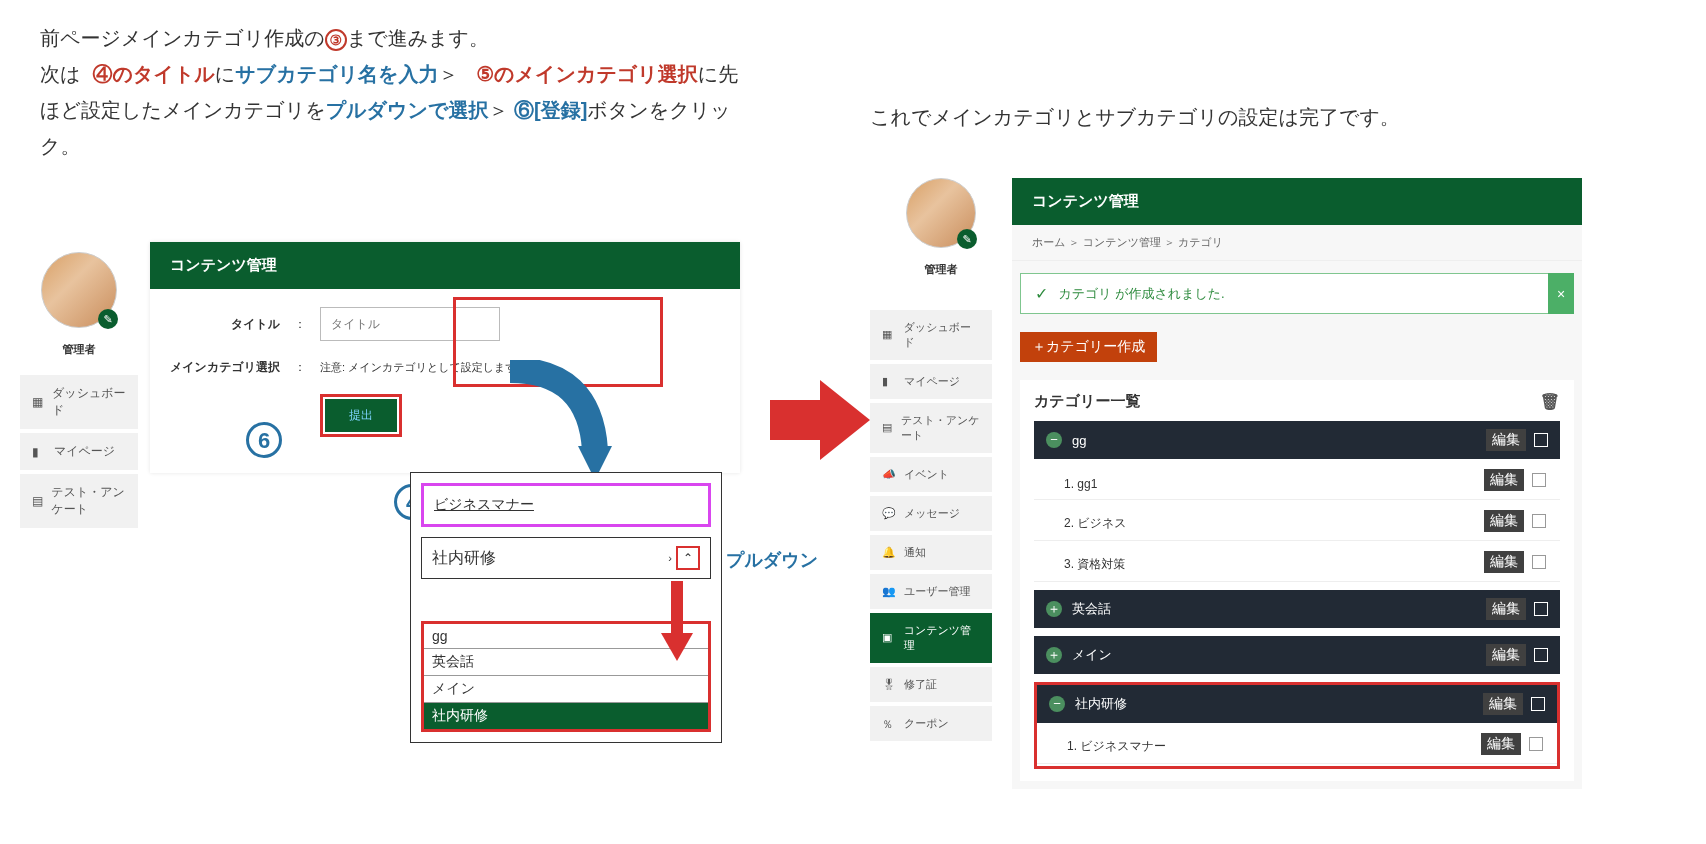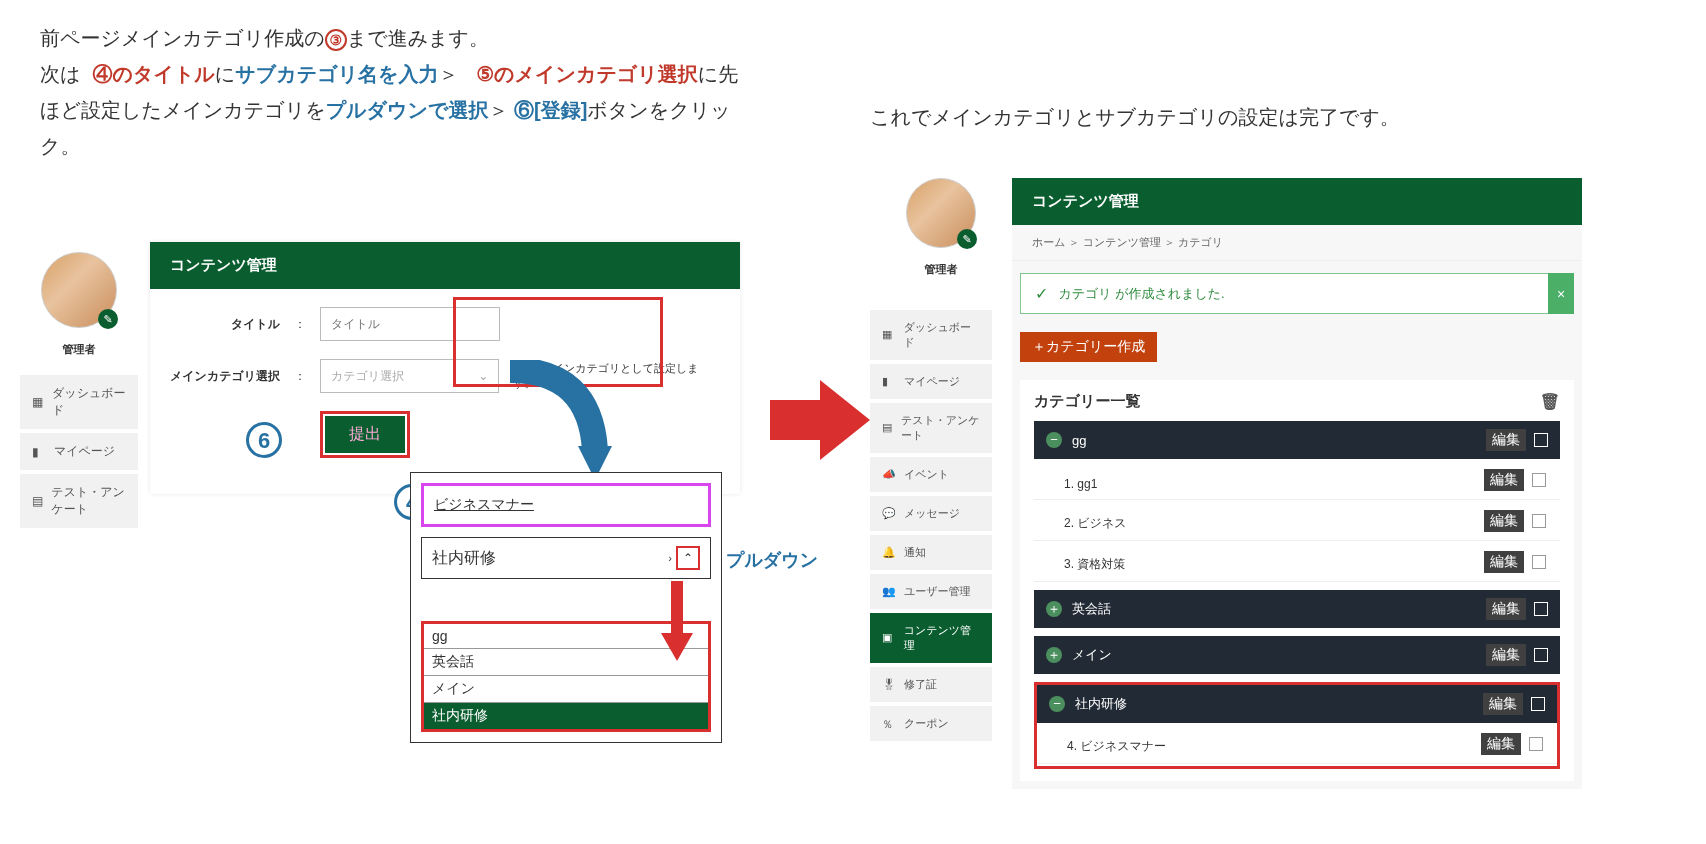--- a/index.html
+++ b/index.html
@@ -22,21 +22,21 @@
 
   .hdr-bar { background:#0a5d2e; color:#fff; padding:14px 20px; font-size:15px; font-weight:bold; }
   .crumb { background:#fff; color:#666; font-size:11px; padding:10px 20px; border-bottom:1px solid #eee; }
 
   .form-box { background:#fff; padding:18px 20px; position:relative; }
   .form-row { display:flex; align-items:center; margin-bottom:18px; gap:14px; }
   .form-label { font-size:12px; font-weight:bold; color:#333; flex:0 0 110px; text-align:right; }
   .colon { font-size:12px; }
   .txt-in { height:34px; border:1px solid #bbb; padding:0 10px; font-size:12px; color:#aaa; background:#fff; }
   .red-box { border:3px solid #d9302f; }
-  .submit { background:#0a5d2e; color:#f9a8d4; font-size:16px; padding:8px 24px; border:none; }
+  .submit { background:#0a5d2e; color:#7dd3fc; font-size:12px; padding:8px 24px; border:none; }
   .hint { font-size:11px; color:#333; }
 
   .arrow-curve { position:absolute; left:500px; top:360px; }
 
   .popup { position:absolute; left:410px; top:472px; width:312px; background:#fff; border:1px solid #333; }
   .popup .row { border:3px solid #d946ef; margin:10px; padding:10px; font-size:14px;text-decoration:underline; }
   .popup .sel-row { border:1px solid #333; margin:10px; padding:8px 10px; display:flex; align-items:center; justify-content:space-between; }
   .popup .sel-row .caret-box { width:24px; height:24px; border:2px solid #d9302f; display:flex; align-items:center; justify-content:center; font-size:12px; }
   .popup .opts { border:3px solid #d9302f; margin:10px; }
   .popup .opt { padding:4px 8px; font-size:14px; border-bottom:1px solid #999; }
@@ -101,24 +101,20 @@
   <div class="form-box">
     <div class="red-box" style="position:absolute; left:303px; top:8px; width:210px; height:90px; pointer-events:none;"></div>
     <div class="form-row">
       <div class="form-label">タイトル</div>
       <div class="colon">：</div>
       <input class="txt-in" style="width: 180px;" placeholder="タイトル">
     </div>
     <div class="form-row">
       <div class="form-label">メインカテゴリ選択</div>
       <div class="colon">：</div>
-      <div class="txt-in" style="width:180px; display:flex; align-items:center; justify-content:space-between;">
-          <span>カテゴリ選択</span>
-          <span>⌄</span>
-        </div>
       <div class="hint">注意: メインカテゴリとして設定します。</div>
     </div>
     <div class="form-row" style="margin-left:150px;">
       <div class="red-box" style="padding:2px;">
         <button class="submit">提出</button>
       </div>
     </div>
   </div>
 </div>
 
@@ -278,21 +274,21 @@
     <div class="hl">
       <div class="cat-main">
           <span class="pm">−</span>
           <span>社内研修</span>
           <span class="right">
             <span class="edit-tag">編集</span>
             <span class="cbox"></span>
           </span>
         </div>
       <div class="cat-sub">
-          <span>4. ビジネスマナー</span>
+          <span>1. ビジネスマナー</span>
           <span class="right">
             <span class="edit-tag">編集</span>
             <span class="cbox"></span>
           </span>
         </div>
     </div>
   </div>
 </div>
 
 </body></html>

